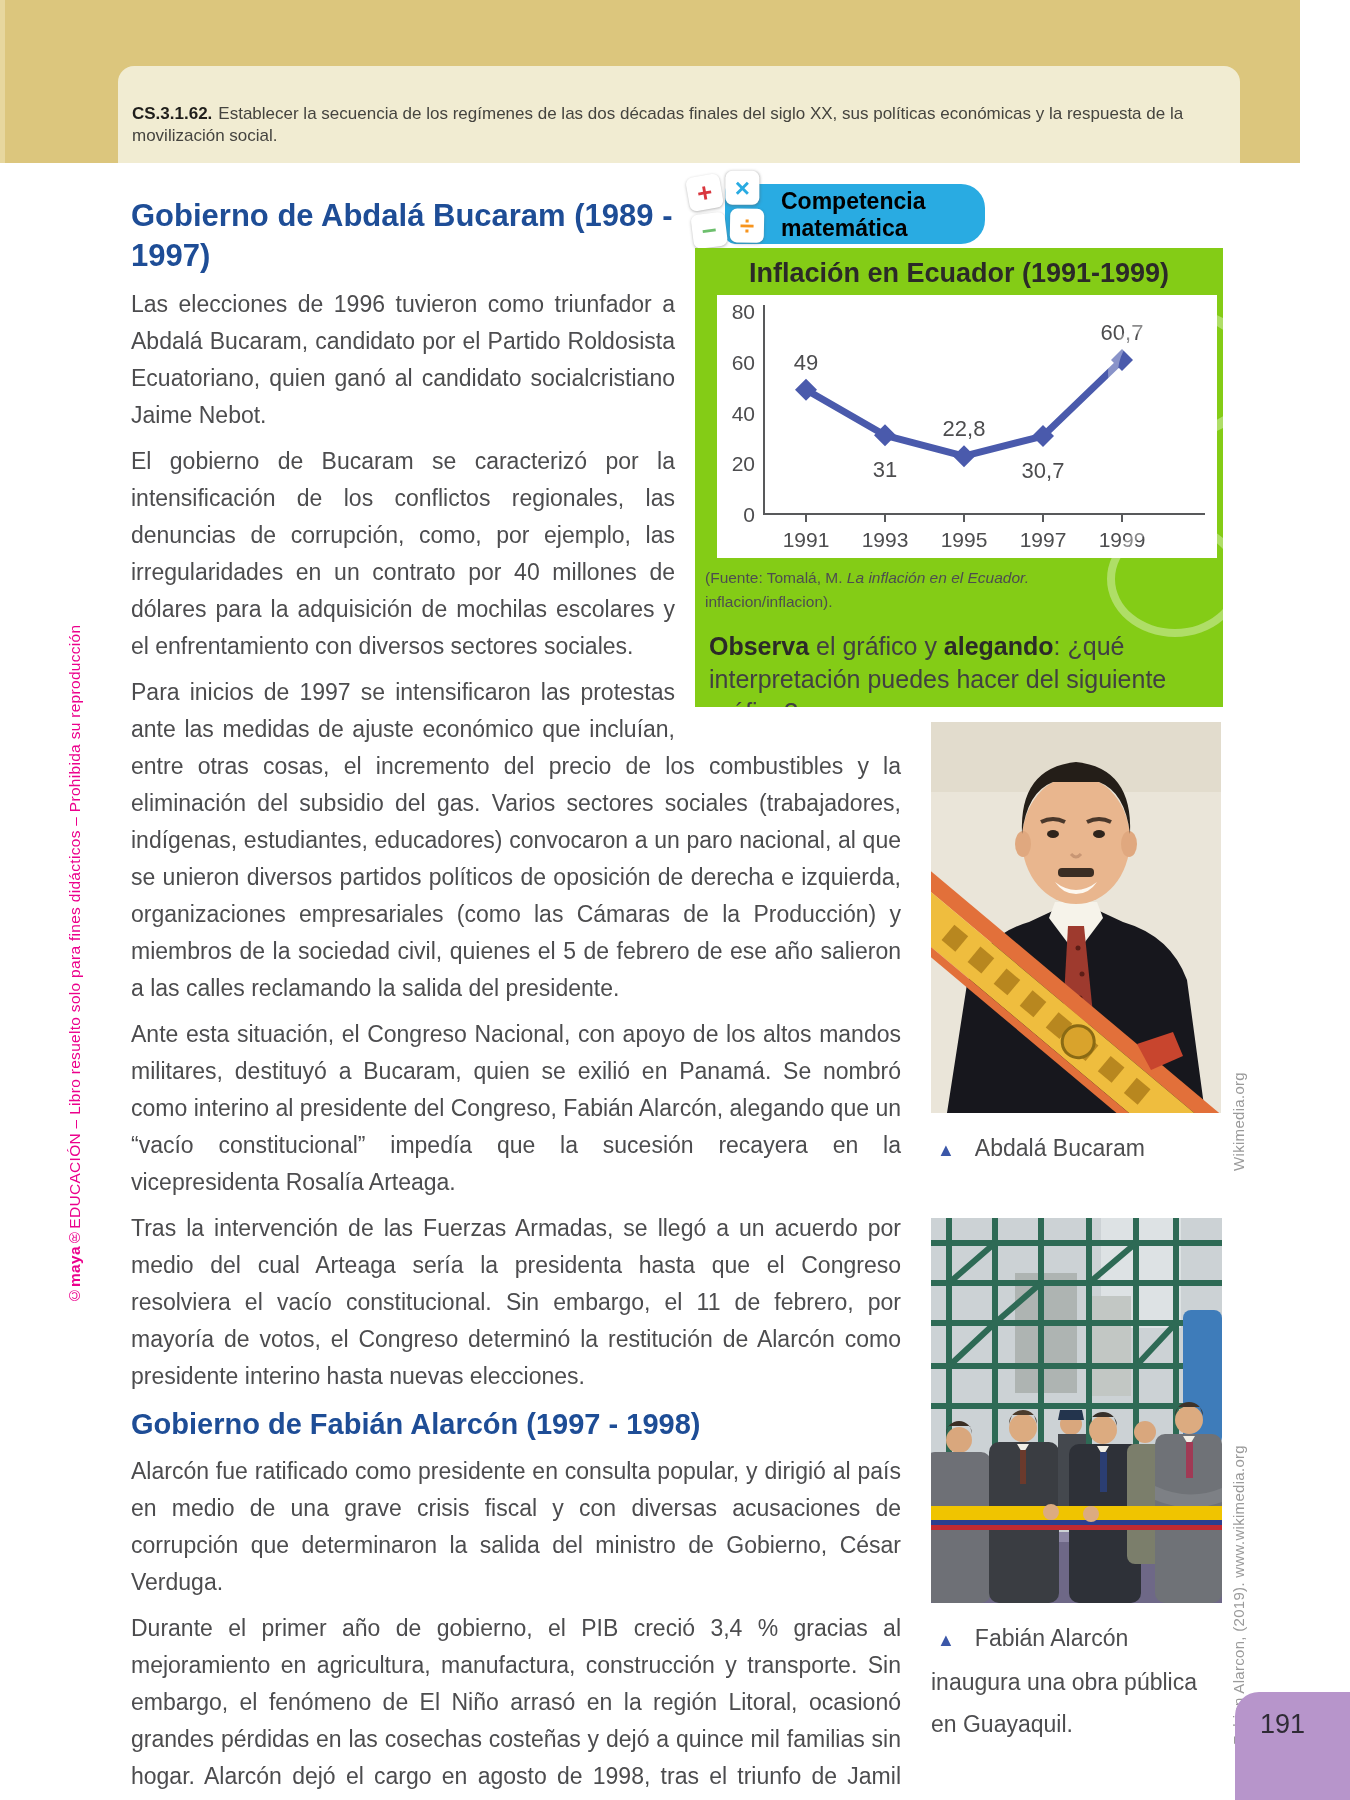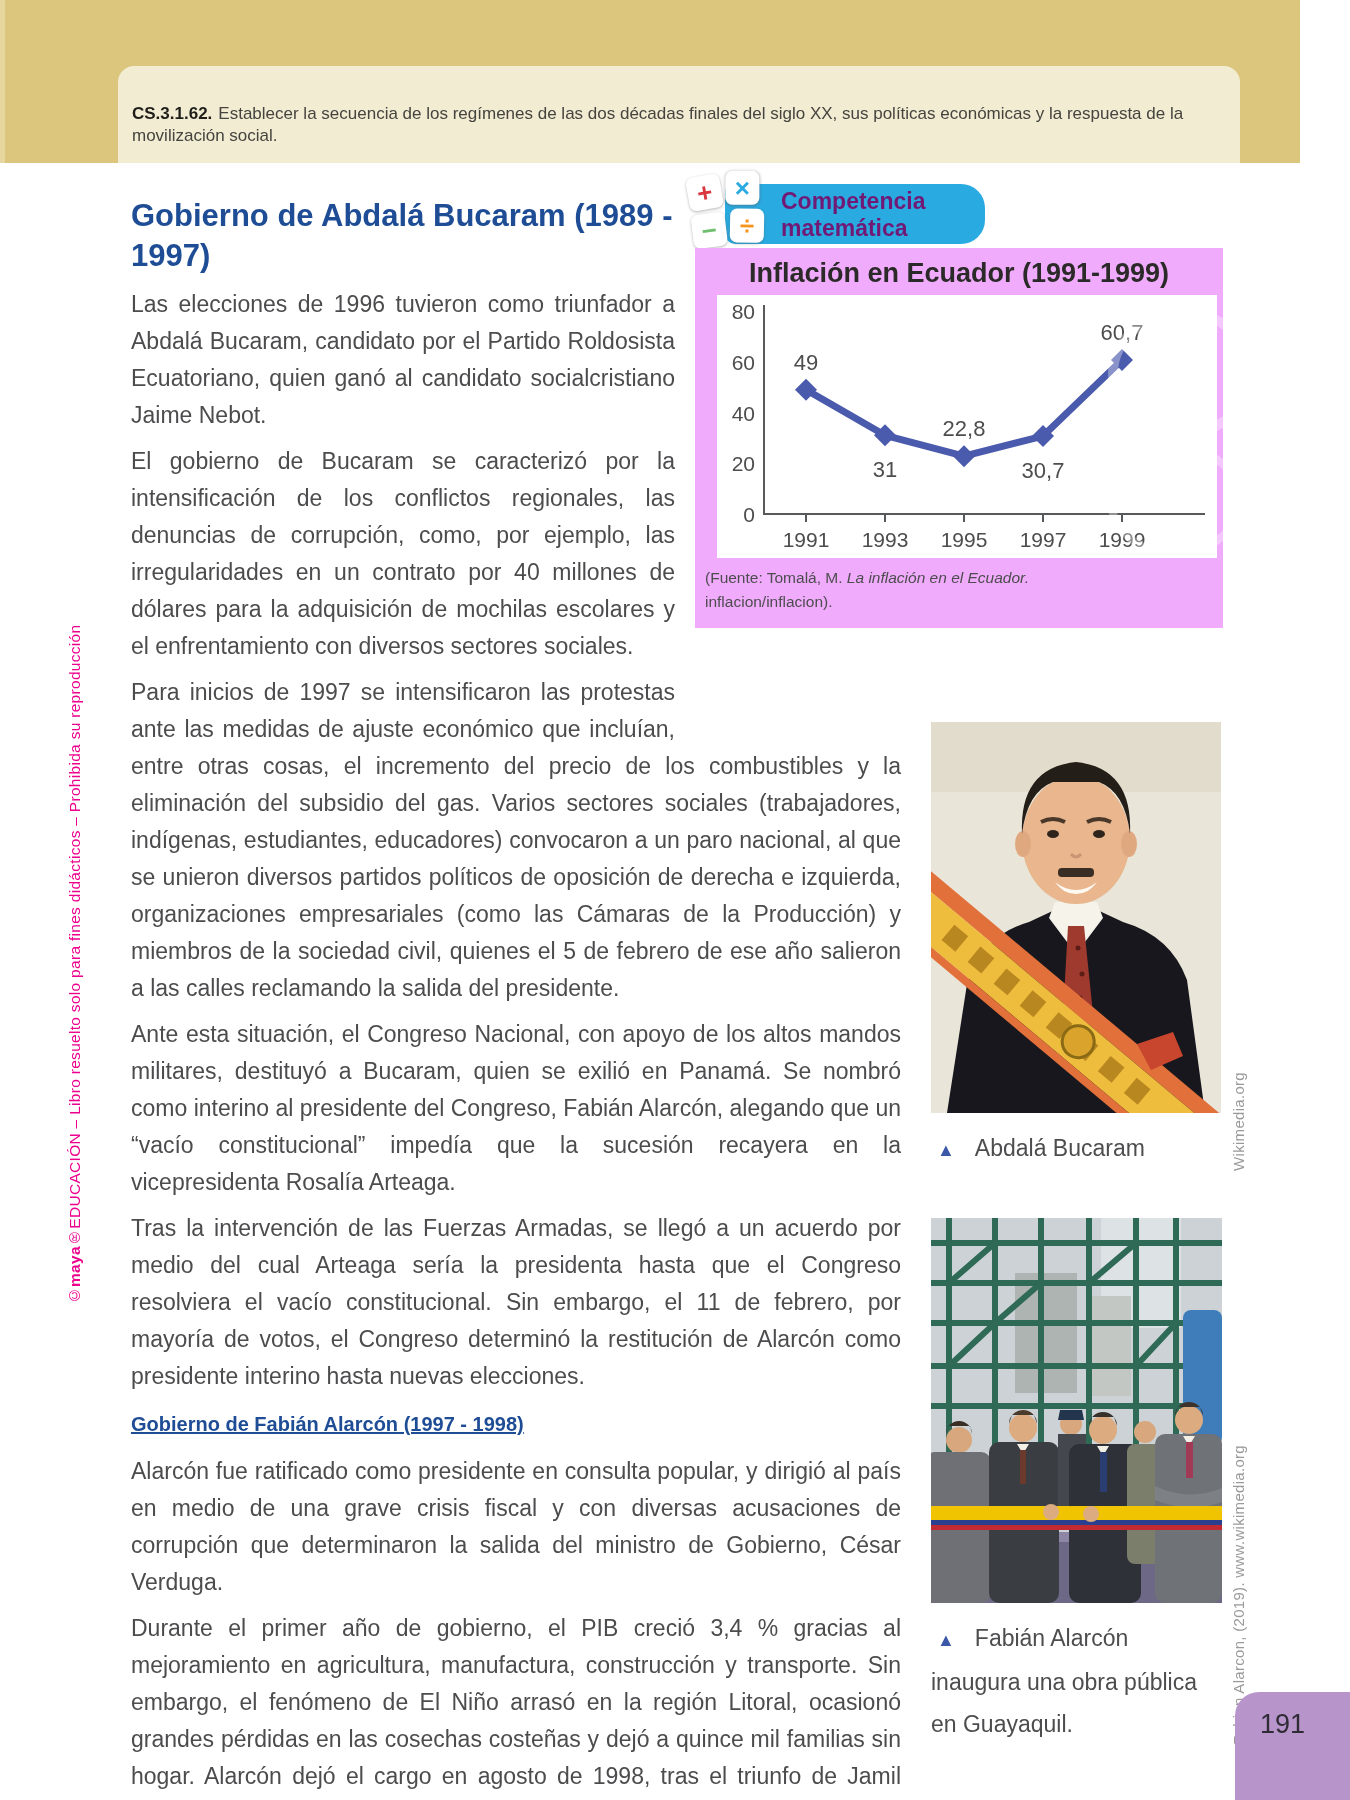--- a/index.html
+++ b/index.html
@@ -14,37 +14,37 @@
   .standard-box .code{font-weight:bold;color:#1f1e1b;margin-right:6px;}
   
   .side-vert{position:absolute;left:66px;top:474px;height:830px;writing-mode:vertical-rl;
              transform:rotate(180deg);font-size:15.5px;letter-spacing:.3px;color:#ec008c;
              display:flex;align-items:center;white-space:nowrap;}
   .side-vert b{font-weight:bold;}
   
   .article{position:absolute;left:131px;top:196px;width:770px;}
   .chart-spacer{float:right;width:226px;height:525px;}
   .article h1{margin:0 0 10px 0;font-size:31px;line-height:40px;font-weight:bold;color:#1e4d96;}
-  .article h2{margin:10px 0 10px 0;font-size:20px;line-height:38px;font-weight:bold;color:#1e4d96;text-decoration:underline;}
+  .article h2{margin:10px 0 10px 0;font-size:29px;line-height:38px;font-weight:bold;color:#1e4d96;}
   .article p{margin:0 0 9px 0;font-size:23px;line-height:37px;color:#4c4c4e;text-align:justify;}
   
   .chart-card{position:absolute;left:695px;top:180px;width:528px;}
   .badge-row{position:relative;height:68px;}
   .badge{position:absolute;left:30px;top:4px;width:260px;height:60px;background:#29abe2;
-         border-radius:8px 24px 24px 10px;color:#701a75;font-weight:bold;font-size:23px;line-height:27px;
+         border-radius:8px 24px 24px 10px;color:#000000;font-weight:bold;font-size:23px;line-height:27px;
          box-sizing:border-box;padding:4px 0 0 56px;}
   .math-icon{position:absolute;left:-6px;top:-8px;width:76px;height:80px;transform:rotate(-4deg);}
   .tile{position:absolute;width:34px;height:34px;background:#fff;border-radius:7px;
         box-shadow:0 1px 3px rgba(90,90,90,.45);font-weight:bold;font-size:26px;line-height:34px;
         text-align:center;}
   .tile.t1{left:0;top:2;color:#d9363e;transform:rotate(-6deg);top:2px;}
   .tile.t2{left:38px;top:0;color:#29abe2;transform:rotate(4deg);top:0px;}
   .tile.t3{left:2px;top:40px;color:#6dbf6d;transform:rotate(-3deg);}
   .tile.t4{left:40px;top:38px;color:#f7941d;transform:rotate(5deg);}
-  .panel{position:relative;width:528px;height:380px;background:#f0abfc;overflow:hidden;}
+  .panel{position:relative;width:528px;height:459px;background:#84cc16;overflow:hidden;}
   .wm{position:absolute;border:10px solid rgba(255,255,255,.35);border-radius:50%;}
   .wm1{width:130px;height:110px;right:-35px;top:60px;}
   .wm2{width:120px;height:100px;right:-20px;bottom:70px;border-width:8px;}
   .chart-title{margin:10px 6px 6px 6px;text-align:center;font-size:27px;font-weight:bold;color:#2b2a28;}
   .chart-svg{display:block;margin-left:22px;background:#ffffff;}
   svg text{font-family:"Liberation Sans",sans-serif;}
   .source{margin:8px 10px 0 10px;text-align:left;font-size:15.5px;line-height:24px;color:#4d4d4f;}
   .observa{margin:16px 8px 0 14px;font-size:25px;line-height:33px;color:#414042;}
   .observa b{color:#2b2a28;}
   

